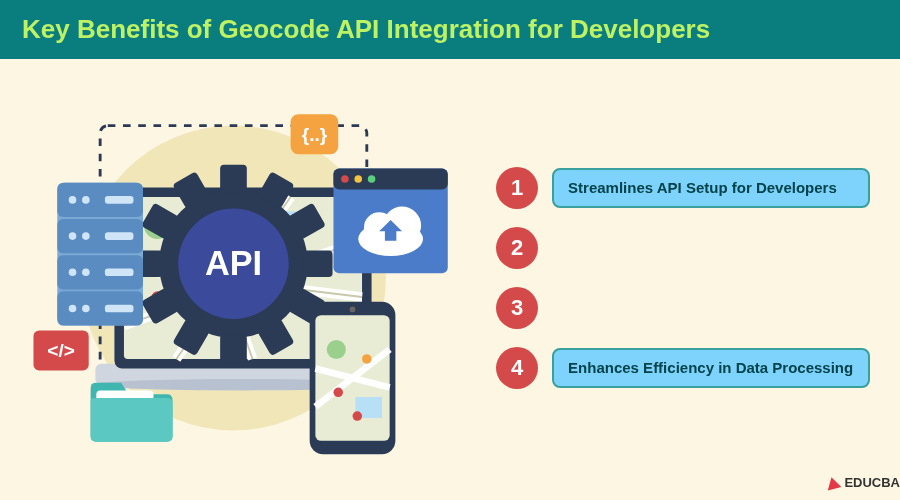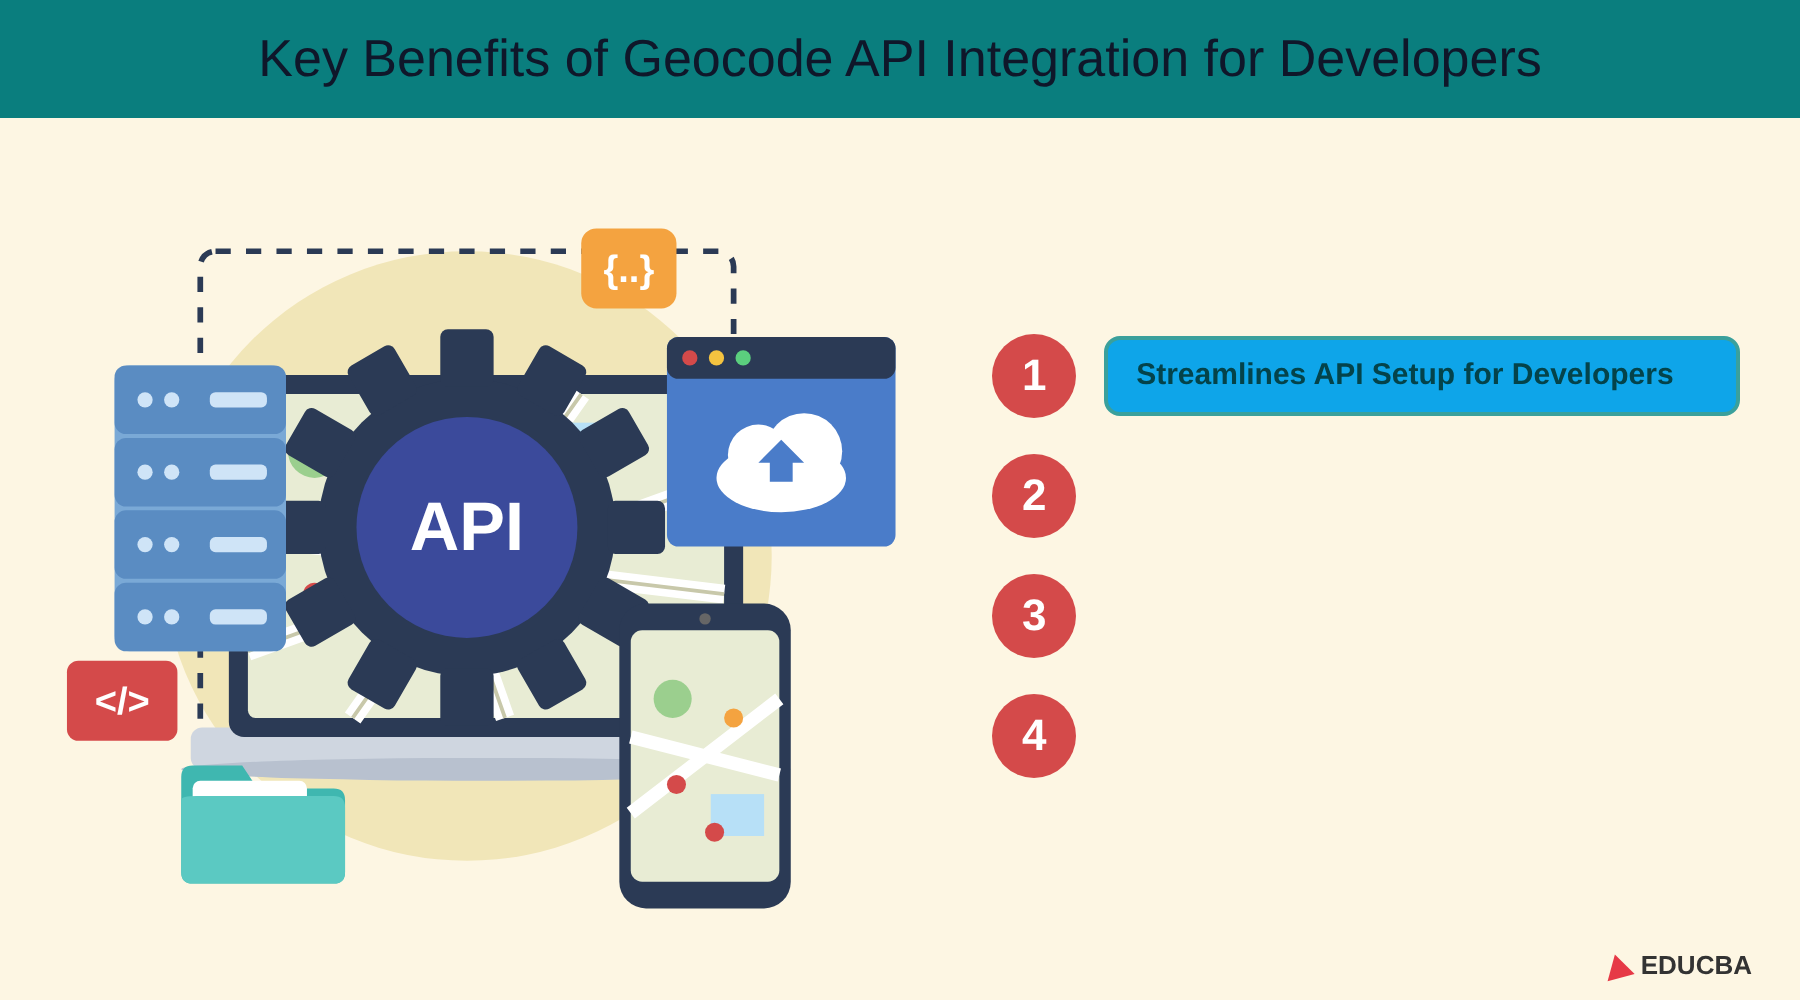--- a/index.html
+++ b/index.html
@@ -1,24 +1,24 @@
 <!DOCTYPE html>
 <html><head>
 <meta charset="utf-8">
 <style>
   * { margin: 0; padding: 0; box-sizing: border-box; }
   body { width: 900px; height: 500px; background: #fdf6e3; font-family: Arial, Helvetica, sans-serif; overflow: hidden; position: relative; }
-  .header { background: #0a7e7e; color: #0f172a; padding: 14px 22px; font-size: 26px; font-weight: 400; text-align: center; }
+  .header { background: #0a7e7e; color: #bef264; padding: 14px 22px; font-size: 26px; font-weight: 700; }
   .content { display: flex; height: calc(100% - 62px); }
   .illustration { flex: 1.3; position: relative; display: flex; align-items: center; justify-content: center; }
   .benefits { flex: 1; display: flex; flex-direction: column; justify-content: center; gap: 18px; padding: 30px 30px 30px 10px; }
   .benefit { display: flex; align-items: center; gap: 14px; }
   .num { width: 42px; height: 42px; border-radius: 50%; background: #d44a4a; color: #fff; font-weight: 700; font-size: 22px; display: flex; align-items: center; justify-content: center; flex-shrink: 0; }
-  .label-box { background: #0ea5e9; border: 2px solid #3aa09c; border-radius: 8px; padding: 8px 14px; color: #04434a; font-weight: 700; font-size: 15px; line-height: 1.3; flex: 1; }
-  .logo { position: absolute; bottom: 10px; right: 24px; display: flex; align-items: center; gap: 4px; font-size: 13px; font-weight: 700; color: #333; }
+  .label-box { background: #7dd3fc; border: 2px solid #3aa09c; border-radius: 8px; padding: 8px 14px; color: #04434a; font-weight: 700; font-size: 15px; line-height: 1.3; flex: 1; }
+  .logo { position: absolute; bottom: 10px; right: 0; display: flex; align-items: center; gap: 4px; font-size: 13px; font-weight: 700; color: #333; }
   .logo .tri { width: 0; height: 0; border-left: 7px solid transparent; border-right: 7px solid transparent; border-bottom: 12px solid #e63946; transform: rotate(-15deg); }
 </style>
 </head>
 <body>
 
 <div class="header">Key Benefits of Geocode API Integration for Developers</div>
 
 <div class="content">
 
   <div class="illustration">
@@ -163,20 +163,21 @@
       <div class="label-box">Streamlines API Setup for Developers</div>
     </div>
     <div class="benefit">
       <div class="num">2</div>
     </div>
     <div class="benefit">
       <div class="num">3</div>
     </div>
     <div class="benefit">
       <div class="num">4</div>
+      <div class="label-box">Enhances Efficiency in Data Processing</div>
     </div>
   </div>
 </div>
 
 <div class="logo">
   <div class="tri"></div>
   <span>EDUCBA</span>
 </div>
 
 </body></html>

